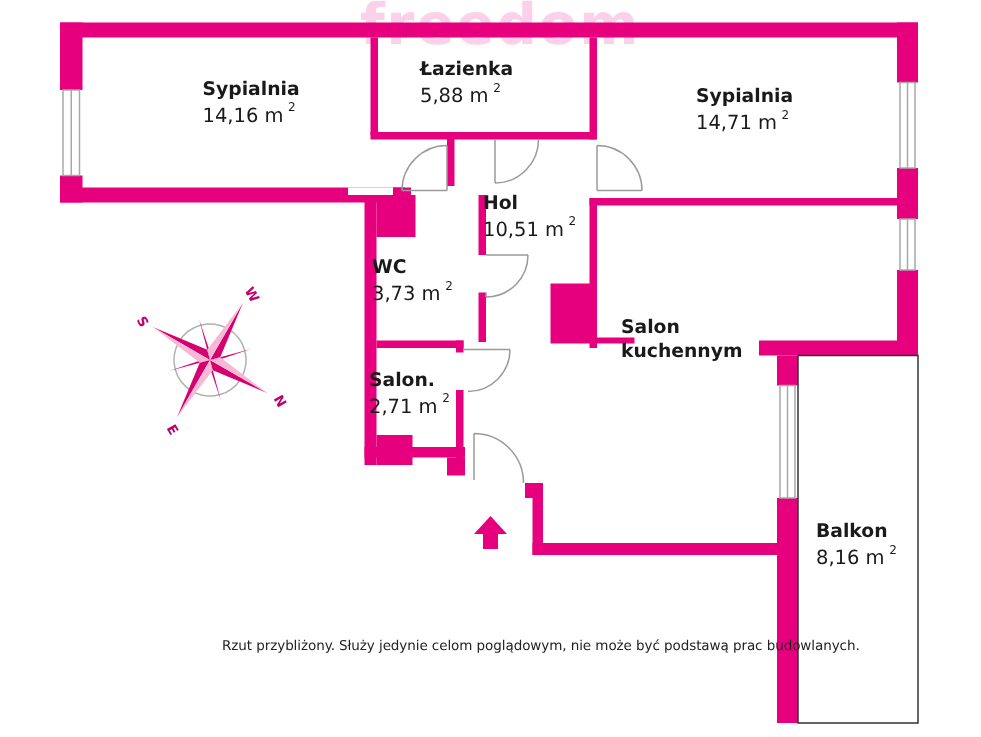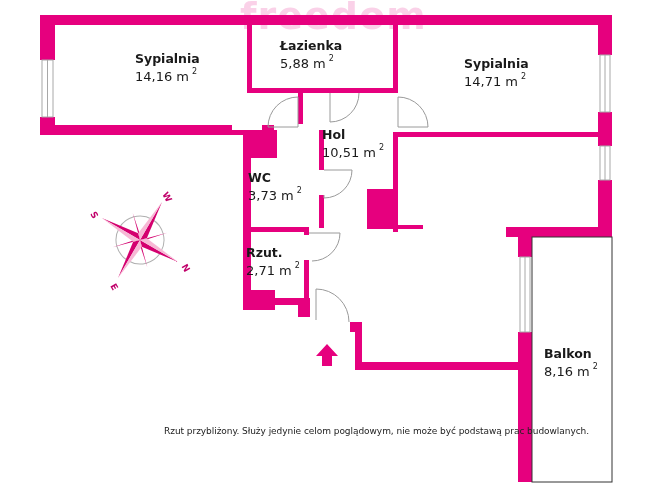--- a/index.html
+++ b/index.html
@@ -3,21 +3,21 @@
   <meta charset="utf-8">
   <style>
     html, body { margin: 0; padding: 0; background: #ffffff; }
     body { width: 654px; height: 491px; position: relative; overflow: hidden;
            font-family: "DejaVu Sans", "Liberation Sans", sans-serif; }
     svg { position: absolute; left: 0; top: 0; }
     .room-label { position: absolute; text-align: left; color: #1a1a1a; line-height: 1.25; }
     .room-name { font-weight: bold; font-size: 12.5px; display: block; white-space: nowrap; }
     .room-area { font-size: 13px; display: block; white-space: nowrap; }
     .room-area sup { font-size: 8px; vertical-align: 7px; margin-left: 3px; }
-    .disclaimer { position: absolute; left: 124px; top: 426px; font-size: 9px; color: #222;
+    .disclaimer { position: absolute; left: 108px; top: 426px; font-size: 9px; color: #222;
                   white-space: nowrap; letter-spacing: -0.05px; padding-left: 40px; }
     .watermark { position: absolute; left: 240px; top: -6px; font-size: 38px; font-weight: bold;
                  color: rgba(230,0,126,0.18); letter-spacing: 1px; }
     .compass-letter { position: absolute; font-size: 9px; font-weight: bold; color: #c0006a; }
   </style>
 </head>
 <body>
 
 <div class="watermark">freedom</div>
 
@@ -146,25 +146,27 @@
   <span class="room-name">Hol</span>
   <span class="room-area"><span>10,51 m</span><sup>2</sup></span>
 </div>
 
 <div class="room-label" style="left:248px;top:170px;width:72px;">
   <span class="room-name">WC</span>
   <span class="room-area"><span>3,73 m</span><sup>2</sup></span>
 </div>
 
 <div class="room-label" style="left:246px;top:245px;width:62px;">
-  <span class="room-name">Rzut.</span>
+  <span class="room-name">Salon.</span>
   <span class="room-area"><span>2,71 m</span><sup>2</sup></span>
 </div>
 
 <div class="room-label" style="left:414px;top:210px;width:92px;">
+  <span class="room-name">Salon</span>
+  <span class="room-name">kuchennym</span>
 </div>
 
 <div class="room-label" style="left:544px;top:346px;width:70px;">
   <span class="room-name">Balkon</span>
   <span class="room-area"><span>8,16 m</span><sup>2</sup></span>
 </div>
 
 <div class="disclaimer">Rzut przybliżony. Służy jedynie celom poglądowym, nie może być podstawą prac budowlanych.</div>
 
 </body></html>

